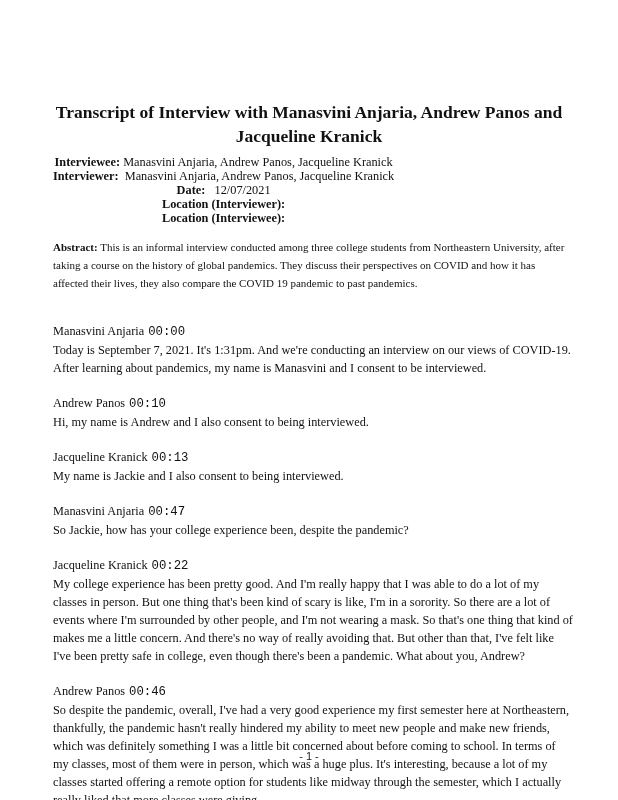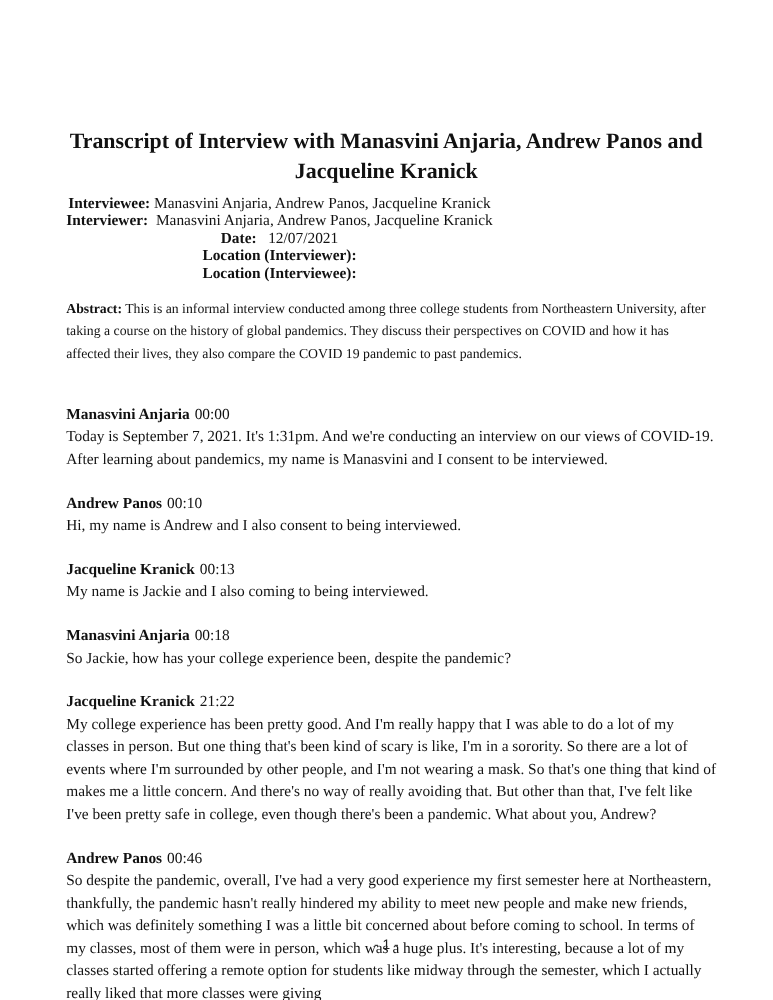--- a/index.html
+++ b/index.html
@@ -7,22 +7,22 @@
          font-family: "Liberation Serif", serif; color: #111111; }
   .page { position: absolute; left: 0; top: 0; width: 618px; height: 736px; }
   .title { position: absolute; left: 40px; width: 538px; top: 100px; text-align: center;
            font-weight: bold; font-size: 17.5px; line-height: 24px; }
   .meta { position: absolute; left: 53px; top: 155px; font-size: 12.3px; line-height: 14px; text-align: center; }
   .meta .row { white-space: nowrap; }
   .meta b { font-weight: bold; }
   .abstract { position: absolute; left: 53px; width: 520px; top: 238px; font-size: 11px; line-height: 18px; }
   .transcript { position: absolute; left: 53px; width: 520px; top: 322px; font-size: 12.3px; line-height: 18px; }
   .turn { margin-bottom: 17px; }
-  .speaker { font-weight: bold; }
-  .ts { margin-left: 4px; }
+  .speaker { font-weight: normal; }
+  .ts { margin-left: 4px; font-family: Liberation Mono, monospace; }
   .footer { position: absolute; left: 0; width: 618px; top: 750px; text-align: center;
             font-family: "Liberation Sans", sans-serif; font-size: 11px; color: #222; }
 </style>
 </head>
 <body>
 
 <div class="page">
   <div class="title">Transcript of Interview with Manasvini Anjaria, Andrew Panos and Jacqueline Kranick</div>
 
   <div class="meta">
@@ -55,28 +55,28 @@
     <div class="turn">
       <div><span class="speaker">Manasvini Anjaria</span><span class="ts">00:00</span></div>
       <div>Today is September 7, 2021. It's 1:31pm. And we're conducting an interview on our views of COVID-19. After learning about pandemics, my name is Manasvini and I consent to be interviewed.</div>
     </div>
     <div class="turn">
       <div><span class="speaker">Andrew Panos</span><span class="ts">00:10</span></div>
       <div>Hi, my name is Andrew and I also consent to being interviewed.</div>
     </div>
     <div class="turn">
       <div><span class="speaker">Jacqueline Kranick</span><span class="ts">00:13</span></div>
-      <div>My name is Jackie and I also coming to being interviewed.</div>
+      <div>My name is Jackie and I also consent to being interviewed.</div>
     </div>
     <div class="turn">
-      <div><span class="speaker">Manasvini Anjaria</span><span class="ts">00:18</span></div>
+      <div><span class="speaker">Manasvini Anjaria</span><span class="ts">00:47</span></div>
       <div>So Jackie, how has your college experience been, despite the pandemic?</div>
     </div>
     <div class="turn">
-      <div><span class="speaker">Jacqueline Kranick</span><span class="ts">21:22</span></div>
+      <div><span class="speaker">Jacqueline Kranick</span><span class="ts">00:22</span></div>
       <div>My college experience has been pretty good. And I'm really happy that I was able to do a lot of my classes in person. But one thing that's been kind of scary is like, I'm in a sorority. So there are a lot of events where I'm surrounded by other people, and I'm not wearing a mask. So that's one thing that kind of makes me a little concern. And there's no way of really avoiding that. But other than that, I've felt like I've been pretty safe in college, even though there's been a pandemic. What about you, Andrew?</div>
     </div>
     <div class="turn">
       <div><span class="speaker">Andrew Panos</span><span class="ts">00:46</span></div>
       <div>So despite the pandemic, overall, I've had a very good experience my first semester here at Northeastern, thankfully, the pandemic hasn't really hindered my ability to meet new people and make new friends, which was definitely something I was a little bit concerned about before coming to school. In terms of my classes, most of them were in person, which was a huge plus. It's interesting, because a lot of my classes started offering a remote option for students like midway through the semester, which I actually really liked that more classes were giving</div>
     </div>
   </div>
 
   <div class="footer">- 1 -</div>
 </div>

